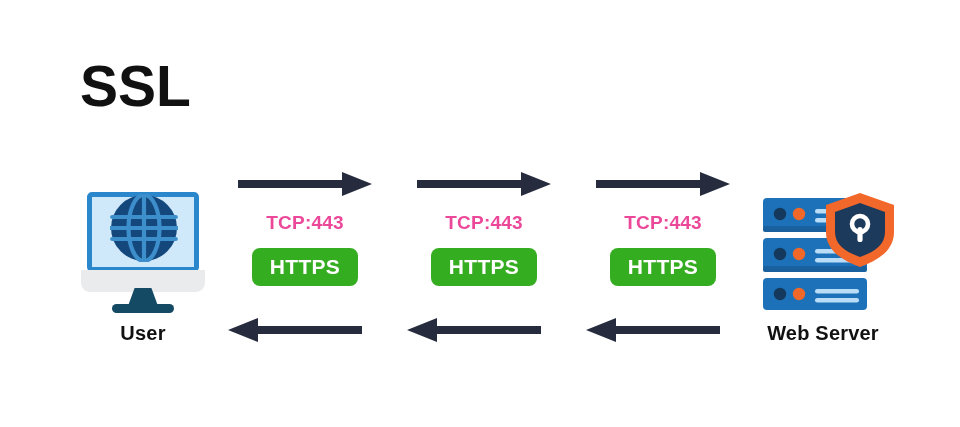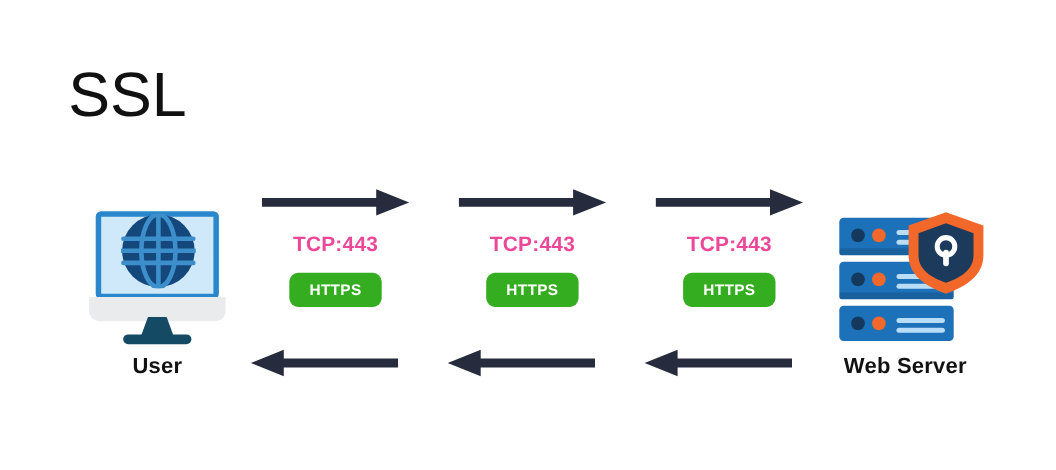--- a/index.html
+++ b/index.html
@@ -15,24 +15,24 @@
     position: relative;
     width: 960px;
     height: 427px;
     background: #ffffff;
     overflow: hidden;
   }
 
   
   #ssl-title {
     position: absolute;
-    left: 62px;
+    left: 80px;
     top: 58px;
     font-size: 57px;
-    font-weight: 400;
+    font-weight: 700;
     letter-spacing: 0px;
     color: #111111;
     line-height: 1;
     font-family: "Liberation Sans", sans-serif;
   }
 
   
   .endpoint {
     position: absolute;
     display: flex;
@@ -113,21 +113,21 @@
     font-size: 19px;
     font-weight: 700;
     color: #ec4899;
     letter-spacing: 0.2px;
     white-space: nowrap;
   }
   .https-badge {
     margin-top: 14px;
     background: #35ad20;
     color: #ffffff;
-    font-size: 14px;
+    font-size: 21px;
     font-weight: 700;
     letter-spacing: 0.3px;
     padding: 8px 18px 9px 18px;
     border-radius: 8px;
     line-height: 1;
     white-space: nowrap;
   }
 
   
   .arrow {

